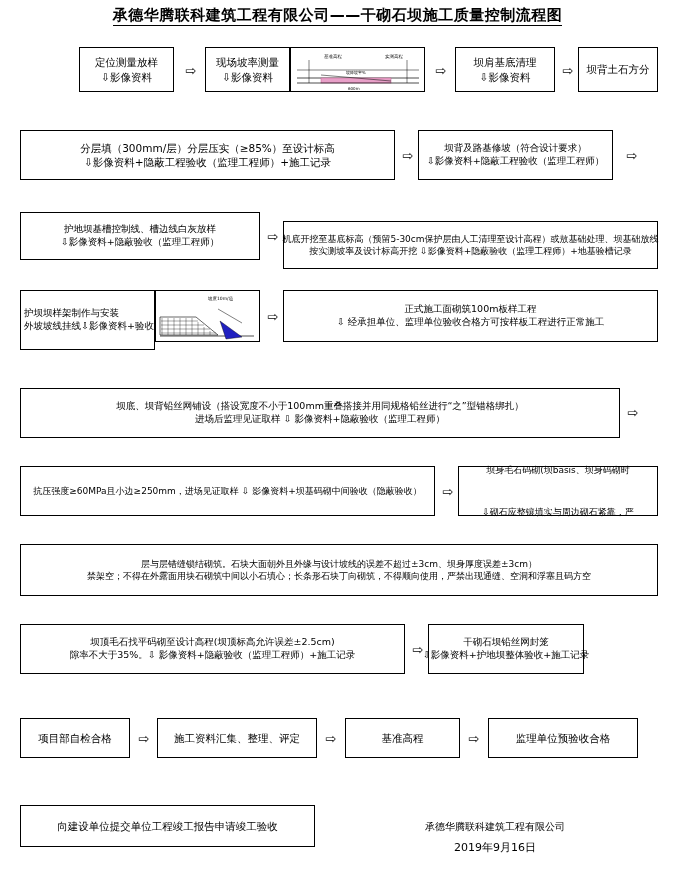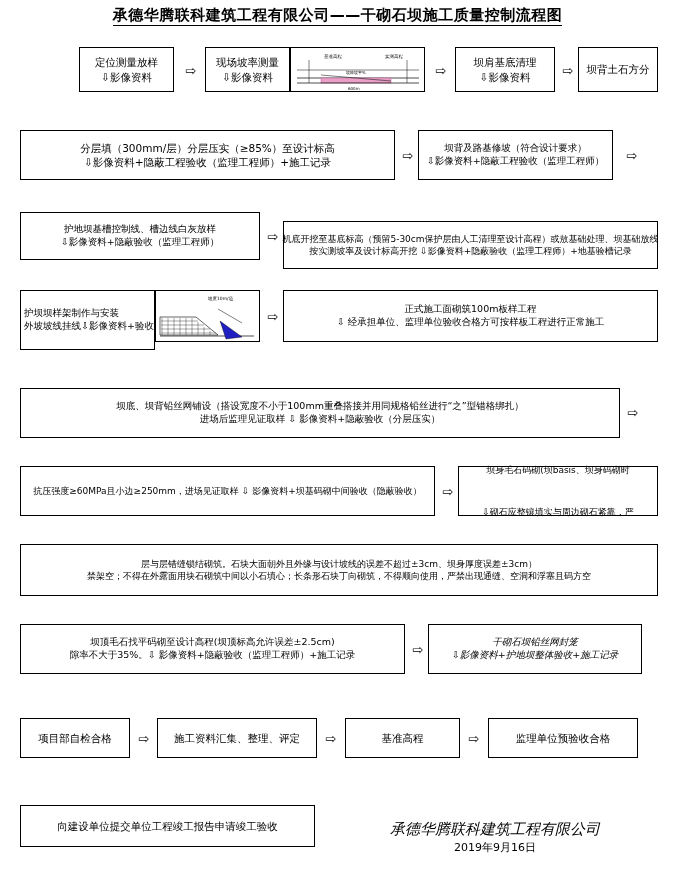--- a/index.html
+++ b/index.html
@@ -68,24 +68,23 @@
   
   .sketch {
     position: absolute;
     border: 1px solid #000;
     background: #fff;
     box-sizing: border-box;
     overflow: hidden;
   }
   .footer-company {
     position: absolute;
-    font-size: 15px;
+    font-size: 10px;
     text-align: center;
     width: 300px;
-    font-style: italic;
   }
   .footer-date {
     position: absolute;
     font-size: 11px;
     text-align: center;
     width: 300px;
   }
 </style>
 </head>
 <body>
@@ -211,21 +210,21 @@
     <span>⇨</span>
   </div>
 
   <div class="box small" style="left:283px; top:290px; width:375px; height:52px;">
     <span class="l1">正式施工面砌筑100m板样工程</span>
     <span class="l2">⇩ 经承担单位、监理单位验收合格方可按样板工程进行正常施工</span>
   </div>
 
   <div class="box small" style="left:20px; top:388px; width:600px; height:50px;">
     <span class="l1">坝底、坝背铅丝网铺设（搭设宽度不小于100mm重叠搭接并用同规格铅丝进行“之”型错格绑扎）</span>
-    <span class="l2">进场后监理见证取样 ⇩ 影像资料+隐蔽验收（分层压实）</span>
+    <span class="l2">进场后监理见证取样 ⇩ 影像资料+隐蔽验收（监理工程师）</span>
   </div>
 
   <div class="arrow arrow-h" style="left:621px; top:404px; width:24px; height:16px;">
     <span>⇨</span>
   </div>
 
   <div class="box xsmall" style="left:20px; top:466px; width:415px; height:50px;">
     <span class="l2">抗压强度≥60MPa且小边≥250mm，进场见证取样 ⇩ 影像资料+坝基码砌中间验收（隐蔽验收）</span>
   </div>
 
@@ -245,21 +244,21 @@
 
   <div class="box small" style="left:20px; top:624px; width:385px; height:50px;">
     <span class="l1">坝顶毛石找平码砌至设计高程(坝顶标高允许误差±2.5cm)</span>
     <span class="l2">隙率不大于35%。⇩ 影像资料+隐蔽验收（监理工程师）+施工记录</span>
   </div>
 
   <div class="arrow arrow-h" style="left:406px; top:641px; width:24px; height:16px;">
     <span>⇨</span>
   </div>
 
-  <div class="box small" style="left:428px; top:624px; width:214px; height:50px;font-style:italic;">
+  <div class="box small" style="left:428px; top:624px; width:156px; height:50px;">
     <span class="l1">干砌石坝铅丝网封笼</span>
     <span class="l2">⇩影像资料+护地坝整体验收+施工记录</span>
   </div>
 
   <div class="box" style="left:20px; top:718px; width:110px; height:40px;">
     <span class="l1">项目部自检合格</span>
   </div>
 
   <div class="arrow arrow-h" style="left:131px; top:730px; width:26px; height:16px;">
     <span>⇨</span>

